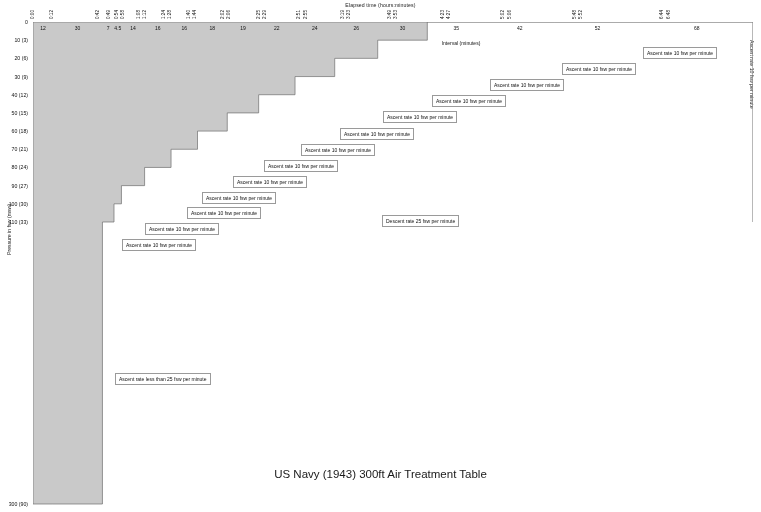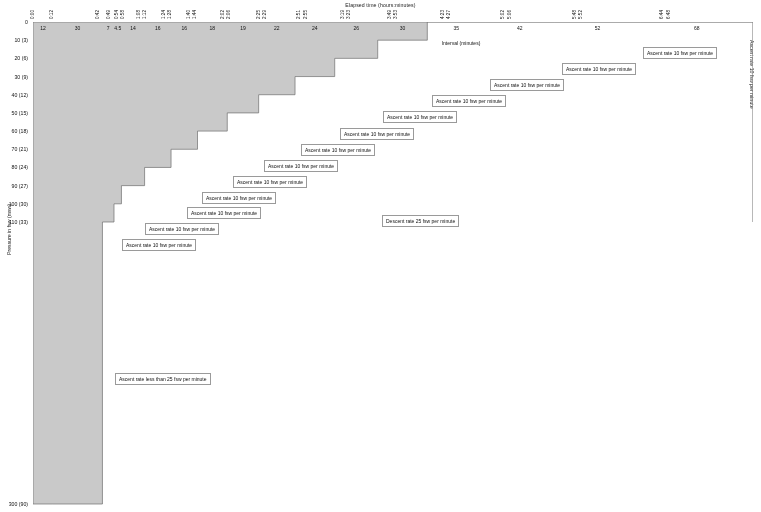--- a/index.html
+++ b/index.html
@@ -217,13 +217,14 @@
       <div class="annot" style="left: 264px; top: 160px;">Ascent rate 10 fsw per minute</div>
       <div class="annot" style="left: 301px; top: 144px;">Ascent rate 10 fsw per minute</div>
       <div class="annot" style="left: 340px; top: 128px;">Ascent rate 10 fsw per minute</div>
       <div class="annot" style="left: 383px; top: 111px;">Ascent rate 10 fsw per minute</div>
       <div class="annot" style="left: 432px; top: 95px;">Ascent rate 10 fsw per minute</div>
       <div class="annot" style="left: 490px; top: 79px;">Ascent rate 10 fsw per minute</div>
       <div class="annot" style="left: 562px; top: 63px;">Ascent rate 10 fsw per minute</div>
       <div class="annot" style="left: 643px; top: 47px;">Ascent rate 10 fsw per minute</div>
     </div>
 
+  <div class="chart-title">US Navy (1943) 300ft Air Treatment Table</div>
 </div>
 
 </body></html>

